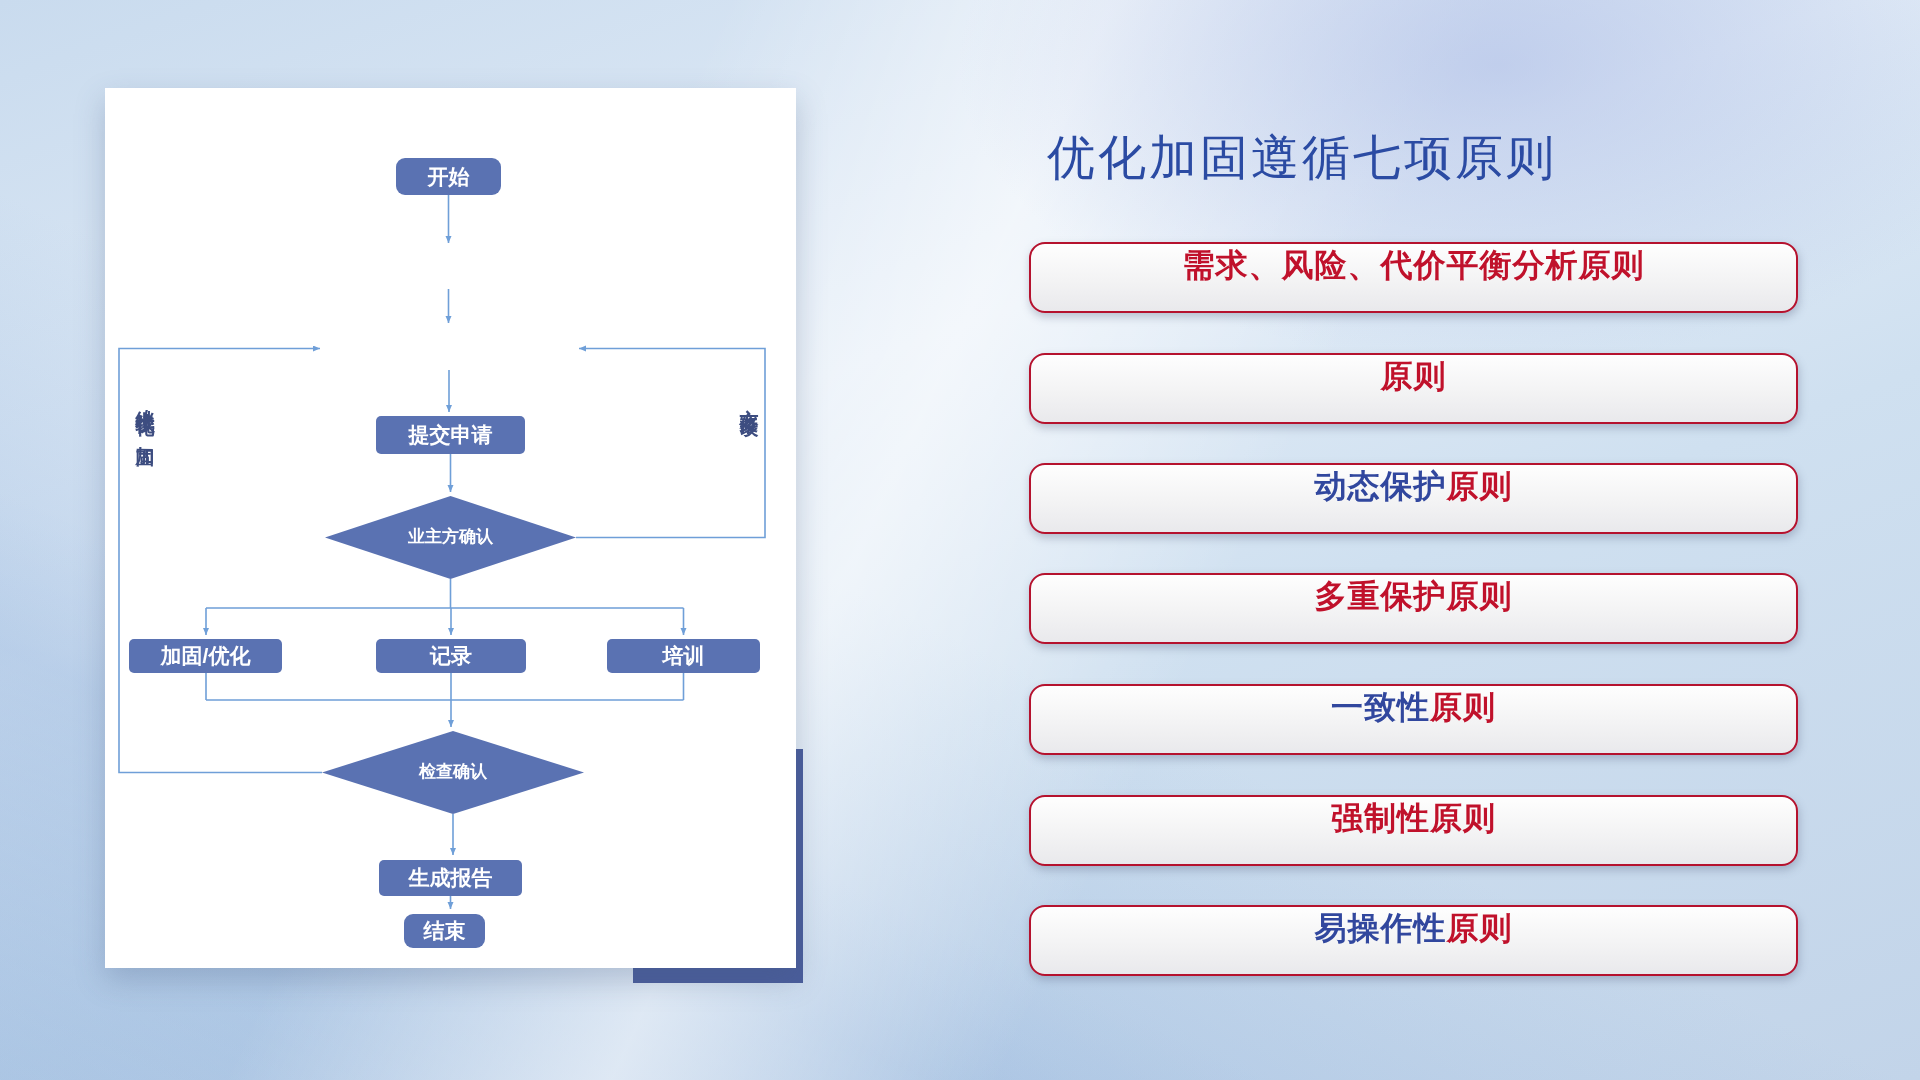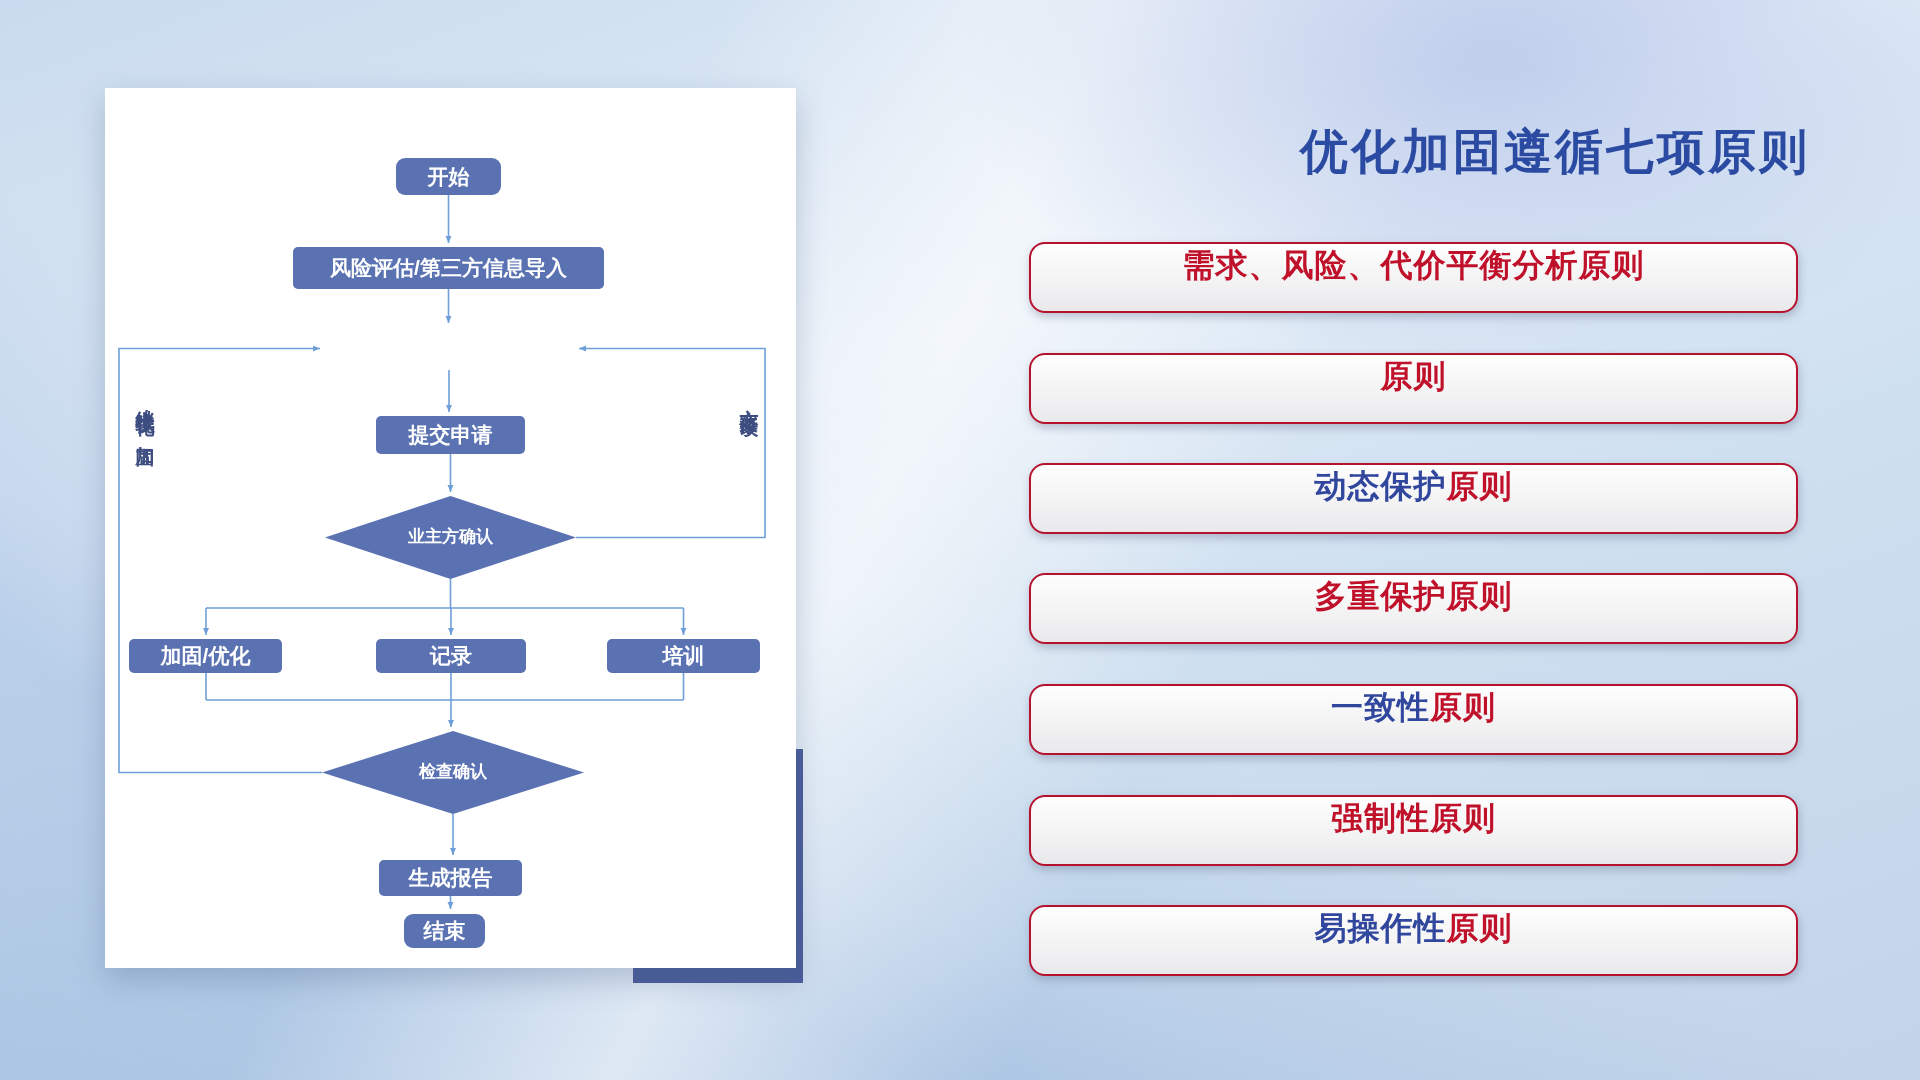--- a/index.html
+++ b/index.html
@@ -37,22 +37,22 @@
   .node.diamond{
     clip-path:polygon(50% 0,100% 50%,50% 100%,0 50%);
     border-radius:0;font-size:17px;
   }
   .vlabel{
     position:absolute;writing-mode:vertical-rl;text-orientation:upright;
     color:var(--loop_label,#3d4d80);font-weight:bold;font-size:19px;letter-spacing:3px;
     z-index:3;
   }
   .page-title{
-    position:absolute;left:1029px;top:108px;width:769px;margin:12px;
-    text-align:right;font-size:48px;font-weight:bold;letter-spacing:3px;
+    position:absolute;left:1029px;top:108px;width:769px;margin:18px;
+    text-align:left;font-size:48px;font-weight:normal;letter-spacing:3px;
     color:var(--title_blue,#2b4ba3);z-index:2;
   }
   .principle{
     position:absolute;left:1029px;width:765px;height:67px;
     border:2px solid var(--box_border,#b5122e);border-radius:16px;
     background:linear-gradient(180deg,#fefefe 0%,#f3f3f4 55%,#e9e9ec 100%);
     box-shadow:1px 4px 8px rgba(90,100,130,0.35);
     display:flex;align-items:flex-start;justify-content:center;
     font-size:32px;font-weight:bold;letter-spacing:1px;z-index:2;
   }
@@ -85,21 +85,20 @@
       <path class="ln" d="M101 585 V612 M578.5 585 V612 M101 612 H578.5"></path>
       <path class="ln" marker-end="url(#arr)" d="M346 585 V639"></path>
       <path class="ln" marker-end="url(#arr)" d="M348 726 V767"></path>
       <path class="ln" marker-end="url(#arr)" d="M345.5 808 V821"></path>
       <path class="ln" marker-end="url(#arr)" d="M471 449.5 H660 V260.5 H474"></path>
       <path class="ln" marker-end="url(#arr)" d="M217 684.5 H14 V260.5 H215"></path>
     </svg>
 
     <div class="node pill" style="left:291px;top:70px;width:105px;height:37px">开始</div>
 
-    <div class="node" style="left:188px;top:159px;width:311px;height:42px">风险评估/第三方信息导入</div>
 
 
     <div class="node" style="left:271px;top:328px;width:149px;height:38px">提交申请</div>
 
     <div class="node diamond" style="left:220px;top:408px;width:251px;height:83px">业主方确认</div>
 
     <div class="node" style="left:24px;top:551px;width:153px;height:34px">加固/优化</div>
 
     <div class="node" style="left:271px;top:551px;width:150px;height:34px">记录</div>
 

